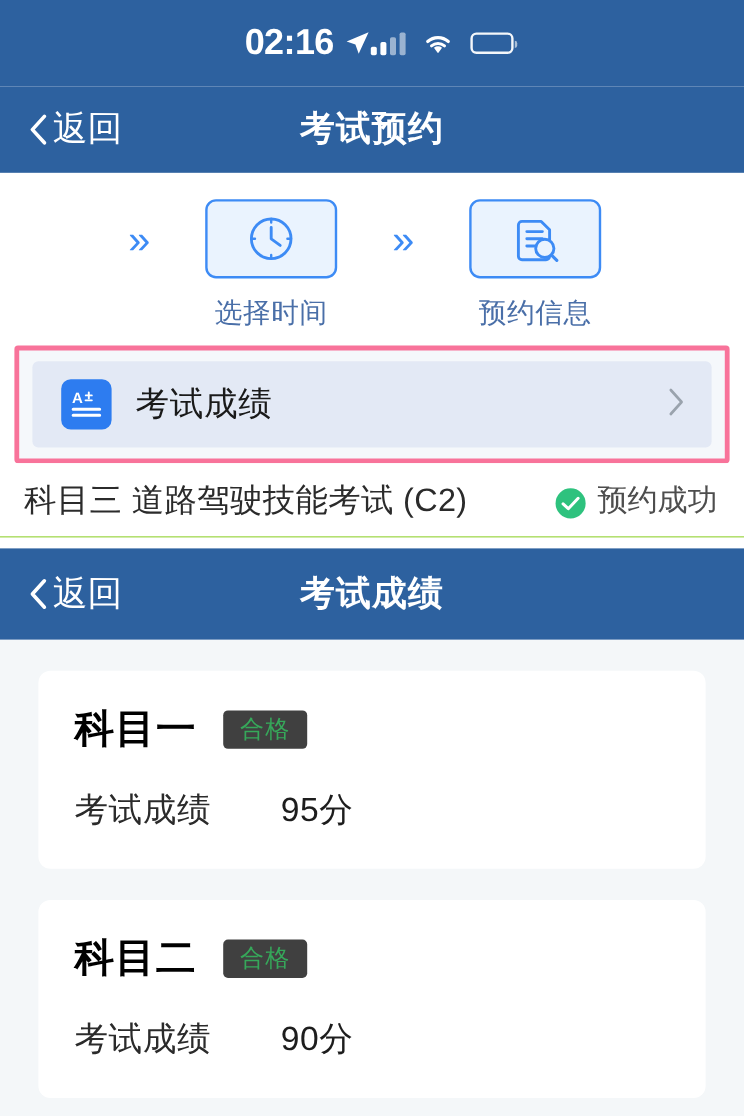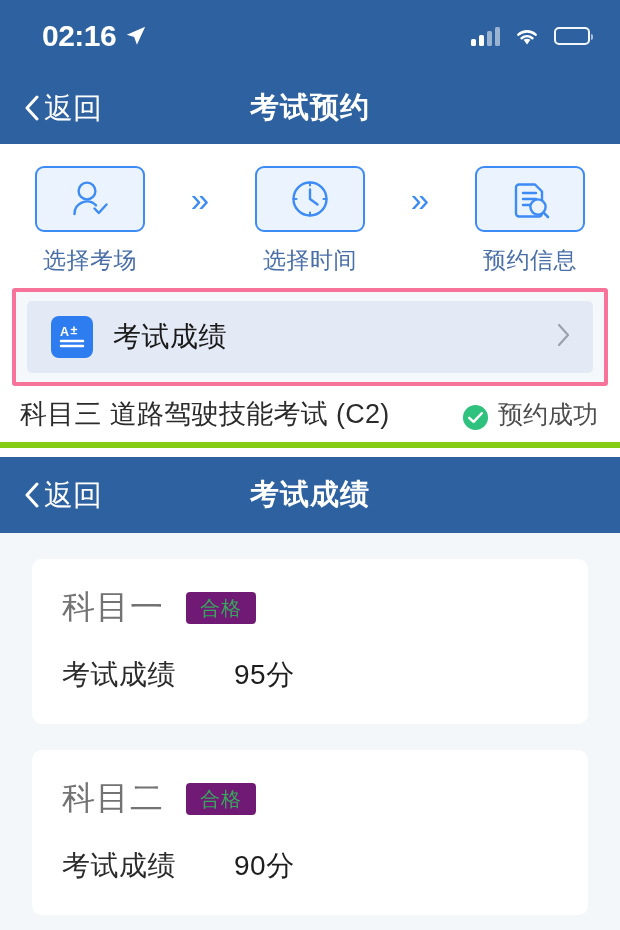--- a/index.html
+++ b/index.html
@@ -26,21 +26,21 @@
     position: relative;
     background: #ffffff;
   }
 
   
   .status-bar {
     height: 72px;
     background: #2d619f;
     display: flex;
     align-items: center;
-    justify-content: space-between;
+    justify-content: center;
     padding: 0 30px 0 42px;
     box-sizing: border-box;
   }
   .status-left {
     display: flex;
     align-items: center;
     gap: 9px;
   }
   .status-time {
     color: #ffffff;
@@ -227,21 +227,21 @@
   }
 
   
   .subject-row {
     background: #ffffff;
     height: 62px;
     display: flex;
     align-items: center;
     padding: 0 22px 0 20px;
     box-sizing: border-box;
-    border-bottom: 6px solid #84cc16;
+    border-bottom: 1px solid #84cc16;
   }
   .subject-text {
     font-size: 27px;
     color: #2b2b2b;
     letter-spacing: .3px;
     flex: 1;
   }
   .subject-status {
     display: flex;
     align-items: flex-end;
@@ -273,26 +273,26 @@
     box-sizing: border-box;
     margin-bottom: 26px;
   }
   .score-head {
     display: flex;
     align-items: center;
     gap: 22px;
   }
   .score-subject {
     font-size: 33px;
-    font-weight: normal;
-    color: #737373;
+    font-weight: bold;
+    color: #000000;
     letter-spacing: 1px;
   }
   .score-badge {
-    background: #701a75;
+    background: #404040;
     color: #36a85a;
     font-size: 20px;
     padding: 6px 14px;
     border-radius: 4px;
     line-height: 1;
     letter-spacing: 1px;
   }
   .score-body {
     margin-top: 26px;
     display: flex;
@@ -353,32 +353,20 @@
             <path d="M13 2 L3 13 L13 24" stroke="#ffffff" stroke-width="3" fill="none" stroke-linecap="round" stroke-linejoin="round"></path>
           </svg>
         </span>
         <span class="nav-back-label">返回</span>
       </div>
       <div class="nav-title">考试预约</div>
     </div>
 
     <div class="stepper">
 
-      <div class="step">
-        <div class="step-box">
-          <span>
-            <svg width="46" height="44" viewBox="0 0 46 44" aria-hidden="true">
-              <circle cx="20" cy="14" r="8.4" stroke="#3d8bf5" stroke-width="2.4" fill="none"></circle>
-              <path d="M7.5 37 a12.5 12.5 0 0 1 21.5 -8.6" stroke="#3d8bf5" stroke-width="2.4" fill="none" stroke-linecap="round"></path>
-              <path d="M27.5 31.5 L31.8 36 L39.5 27.5" stroke="#3d8bf5" stroke-width="2.4" fill="none" stroke-linecap="round" stroke-linejoin="round"></path>
-            </svg>
-          </span>
-        </div>
-        <div class="step-label">选择考场</div>
-      </div>
 
       <div class="step-arrow">»</div>
 
       <div class="step">
         <div class="step-box">
           <span>
             <svg width="44" height="44" viewBox="0 0 44 44" aria-hidden="true">
               <circle cx="22" cy="22" r="16.5" stroke="#3d8bf5" stroke-width="2.4" fill="none"></circle>
               <path d="M22 22 L22 12.5 M22 22 L29.5 27.5" stroke="#3d8bf5" stroke-width="2.4" fill="none" stroke-linecap="round"></path>
               <path d="M22 5.5 L22 8.5 M22 35.5 L22 38.5 M5.5 22 L8.5 22 M35.5 22 L38.5 22" stroke="#3d8bf5" stroke-width="2" stroke-linecap="round"></path>

